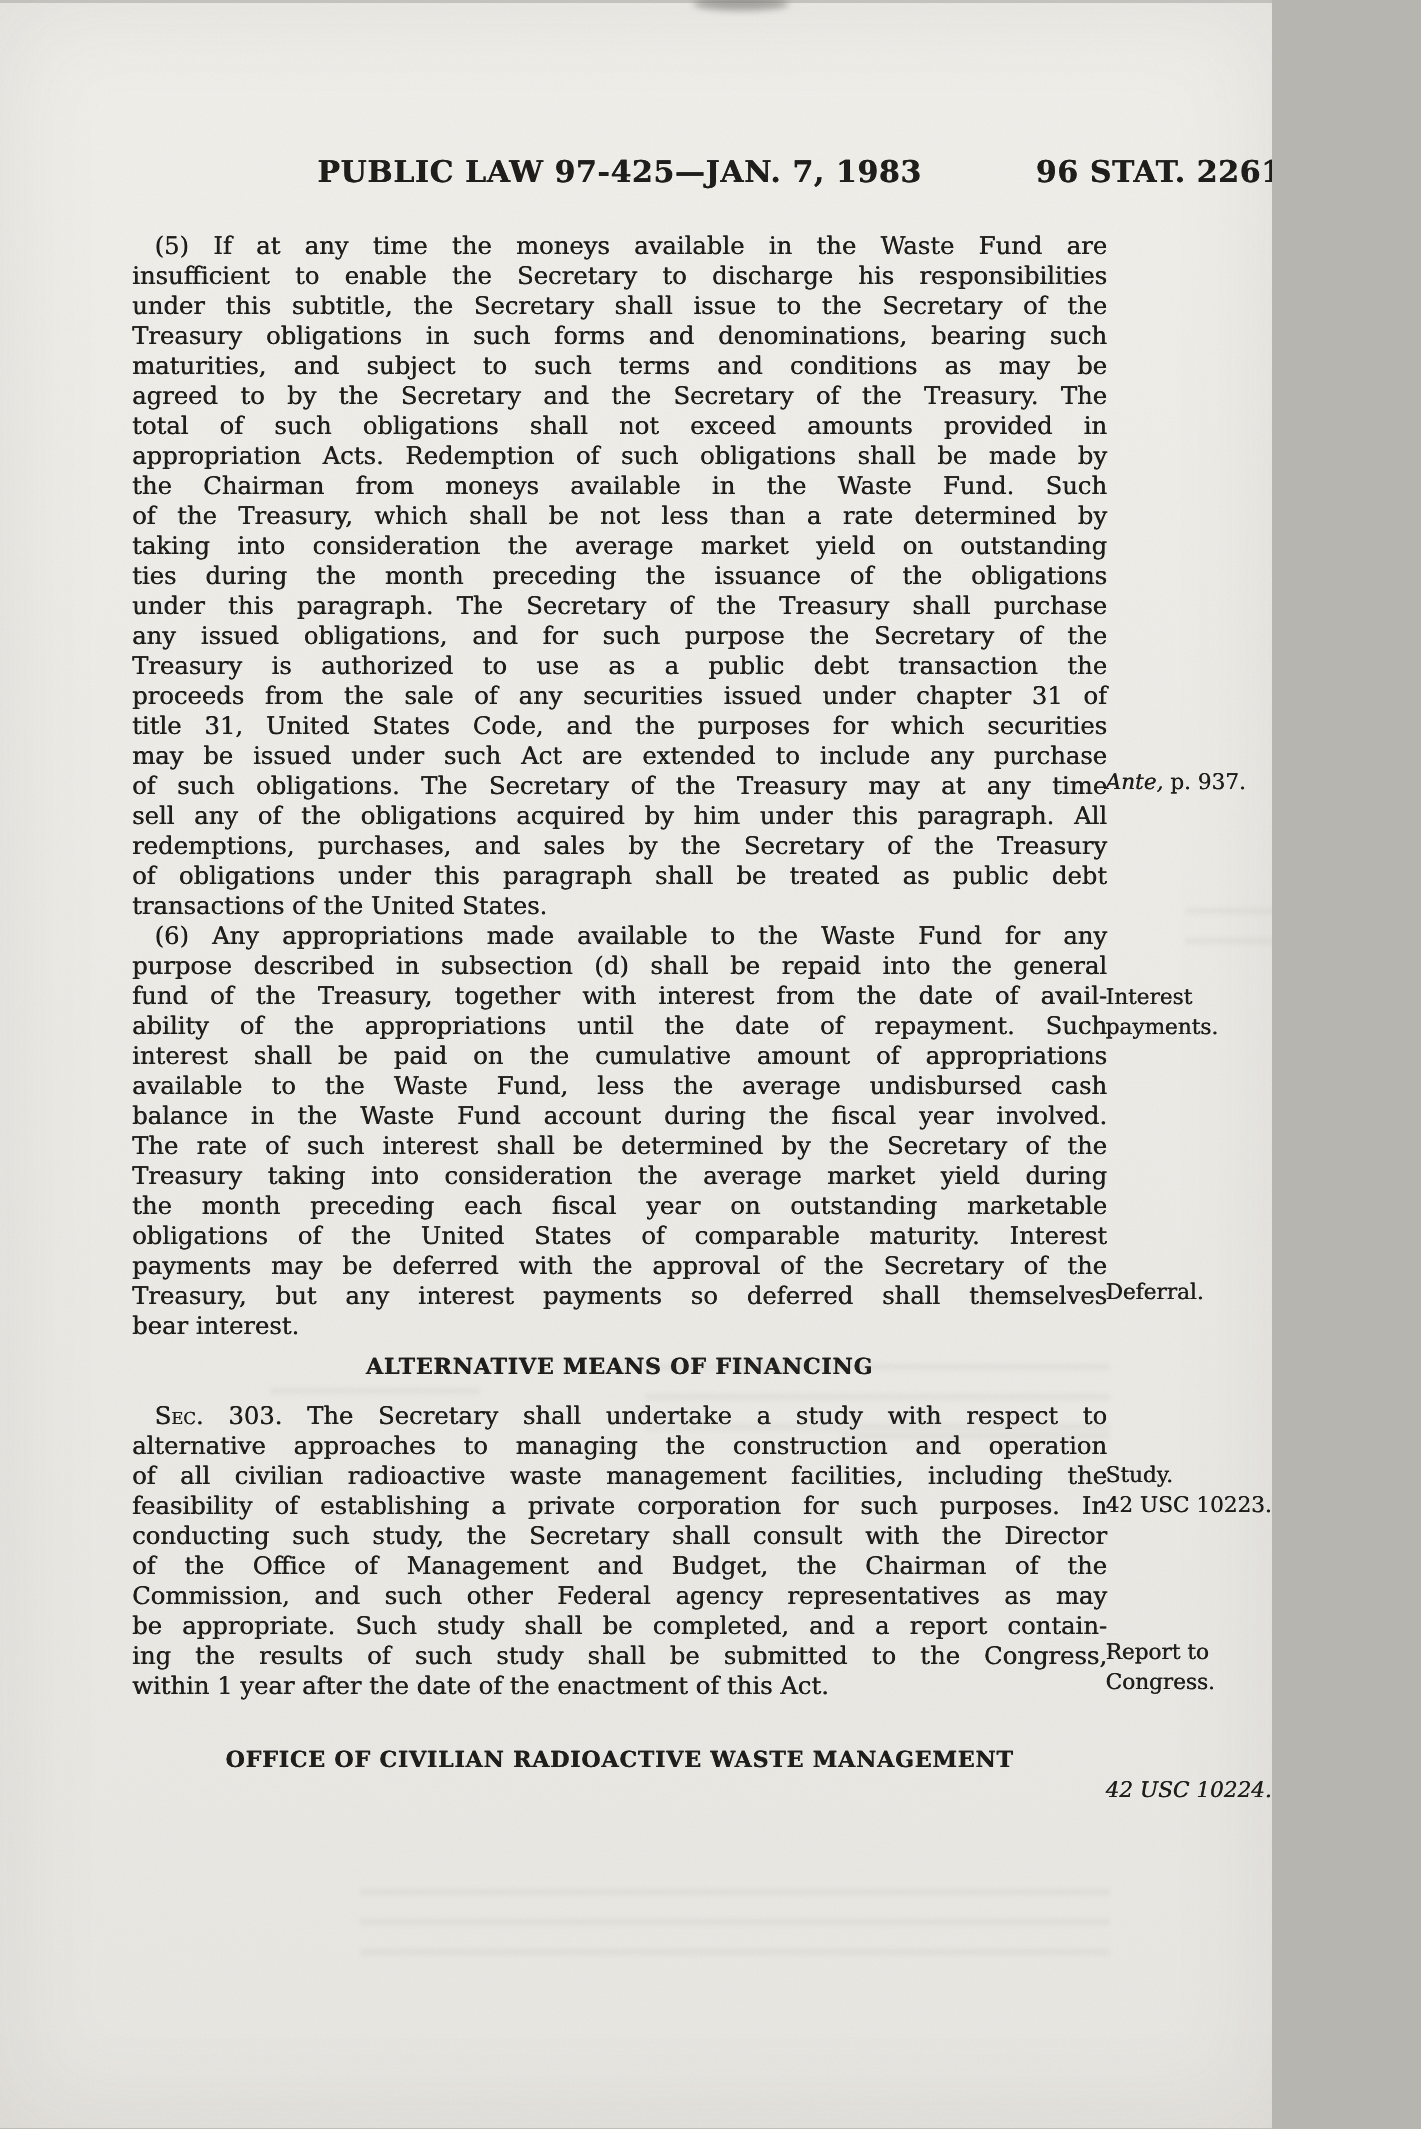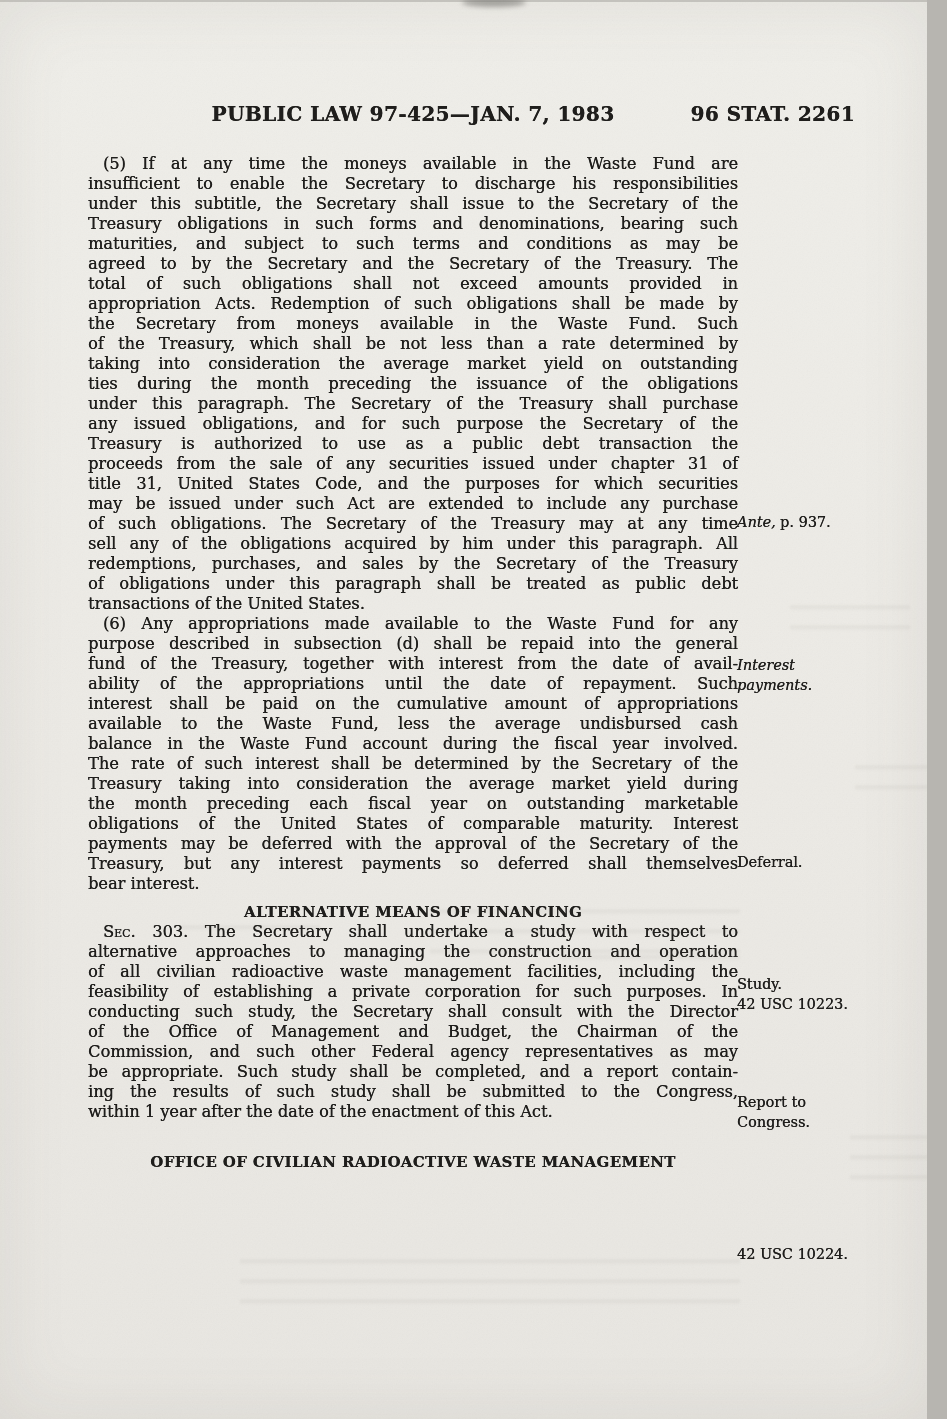--- a/index.html
+++ b/index.html
@@ -1,18 +1,18 @@
 <!DOCTYPE html>
 <html><head>
 <meta charset="utf-8">
 <style>
   html,body{margin:0;padding:0;}
   body{width:947px;height:1419px;overflow:hidden;background:#b7b5b0;}
   .page{
-    position:relative;width:927px;height:1419px;overflow:hidden;
+    position:relative;width:848px;height:1419px;overflow:hidden;
     background:linear-gradient(180deg,#efeee9 0%,#eceae5 55%,#e8e6e1 100%);
     box-shadow:inset 0 0 70px rgba(95,92,82,.10);
     font-family:"DejaVu Serif","Liberation Serif",serif;
     color:#1f1e1c;
     text-shadow:0.25px 0 0 currentColor;
   }
   .grain{position:absolute;top:0;left:0;opacity:.10;pointer-events:none;}
   .edge-line{position:absolute;top:0;left:0;width:100%;height:2px;background:#a7a5a0;opacity:.55;}
   .smudge{position:absolute;top:-2px;left:462px;width:64px;height:9px;background:#6f6e6a;border-radius:50%;filter:blur(2.5px);opacity:.55;}
   .header{position:absolute;top:101px;left:88px;width:767px;height:28px;font-size:20px;line-height:26px;}
@@ -22,21 +22,21 @@
     position:absolute;left:88px;top:154px;width:650px;
     font-size:16.2px;line-height:20px;
   }
   .para{margin:0;}
   .line{height:20px;text-align:justify;text-align-last:justify;text-justify:inter-word;}
   .line.end{text-align-last:left;}
   .line.first{padding-left:15px;}
   .sc{font-variant:small-caps;}
   .it{font-style:italic;}
   .heading{
-    height:20px;margin-top:8px;margin-bottom:0;
+    height:20px;margin-top:8px;margin-bottom:12px;
     font-weight:700;font-size:14.8px;letter-spacing:.5px;
     text-align:center;text-align-last:center;
   }
   .heading.wide{margin-top:30px;margin-bottom:24px;}
   .note{position:absolute;left:737px;width:196px;font-size:14.4px;line-height:20px;text-align:left;}
   .ghost{
     position:absolute;pointer-events:none;opacity:.16;filter:blur(1.3px);
     background:repeating-linear-gradient(180deg,
       rgba(122,119,110,0) 0px, rgba(122,119,110,0) 6px,
       rgba(122,119,110,.55) 9px, rgba(122,119,110,0) 13px,
@@ -67,21 +67,21 @@
   <div class="body-column">
       <div class="para">
         <div class="line first"><span>(5) If at any time the moneys available in the Waste Fund are</span></div>
         <div class="line"><span>insufficient to enable the Secretary to discharge his responsibilities</span></div>
         <div class="line"><span>under this subtitle, the Secretary shall issue to the Secretary of the</span></div>
         <div class="line"><span>Treasury obligations in such forms and denominations, bearing such</span></div>
         <div class="line"><span>maturities, and subject to such terms and conditions as may be</span></div>
         <div class="line"><span>agreed to by the Secretary and the Secretary of the Treasury. The</span></div>
         <div class="line"><span>total of such obligations shall not exceed amounts provided in</span></div>
         <div class="line"><span>appropriation Acts. Redemption of such obligations shall be made by</span></div>
-        <div class="line"><span>the Secretary from moneys available in the Waste Fund. Such</span></div>
+        <div class="line"><span>the Chairman from moneys available in the Waste Fund. Such</span></div>
         <div class="line"><span>of the Treasury, which shall be not less than a rate determined by</span></div>
         <div class="line"><span>taking into consideration the average market yield on outstanding</span></div>
         <div class="line"><span>ties during the month preceding the issuance of the obligations</span></div>
         <div class="line"><span>under this paragraph. The Secretary of the Treasury shall purchase</span></div>
         <div class="line"><span>any issued obligations, and for such purpose the Secretary of the</span></div>
         <div class="line"><span>Treasury is authorized to use as a public debt transaction the</span></div>
         <div class="line"><span>proceeds from the sale of any securities issued under chapter 31 of</span></div>
         <div class="line"><span>title 31, United States Code, and the purposes for which securities</span></div>
         <div class="line"><span>may be issued under such Act are extended to include any purchase</span></div>
         <div class="line"><span>of such obligations. The Secretary of the Treasury may at any time</span></div>
@@ -121,36 +121,36 @@
       </div>
       <div class="heading wide">OFFICE OF CIVILIAN RADIOACTIVE WASTE MANAGEMENT</div>
       <div class="para">
       </div>
     </div>
 
   <div>
       <div class="note" style="top: 512px;">
         <div class="note-line"><span class="it">Ante,</span><span> p. 937.</span></div>
       </div>
-      <div class="note" style="top: 655px; font-style: italic;">
+      <div class="note" style="top: 655px;">
         <div class="note-line"><span>Interest</span></div>
         <div class="note-line"><span>payments.</span></div>
       </div>
       <div class="note" style="top: 852px;">
         <div class="note-line"><span>Deferral.</span></div>
       </div>
       <div class="note" style="top: 974px;">
         <div class="note-line"><span>Study.</span></div>
         <div class="note-line"><span>42 USC 10223.</span></div>
       </div>
       <div class="note" style="top: 1092px;">
         <div class="note-line"><span>Report to</span></div>
         <div class="note-line"><span>Congress.</span></div>
       </div>
-      <div class="note" style="top: 1244px;">
+      <div class="note" style="top: 1184px; font-style: italic;">
         <div class="note-line"><span>42 USC 10224.</span></div>
       </div>
     </div>
 
   <div class="ghost" style="left:430px;top:902px;width:310px;height:66px;"></div>
   <div class="ghost" style="left:180px;top:918px;width:140px;height:22px;"></div>
   <div class="ghost" style="left:560px;top:948px;width:180px;height:24px;"></div>
   <div class="ghost" style="left:790px;top:598px;width:120px;height:40px;"></div>
   <div class="ghost" style="left:855px;top:758px;width:85px;height:44px;"></div>
   <div class="ghost" style="left:850px;top:1128px;width:95px;height:66px;"></div>

